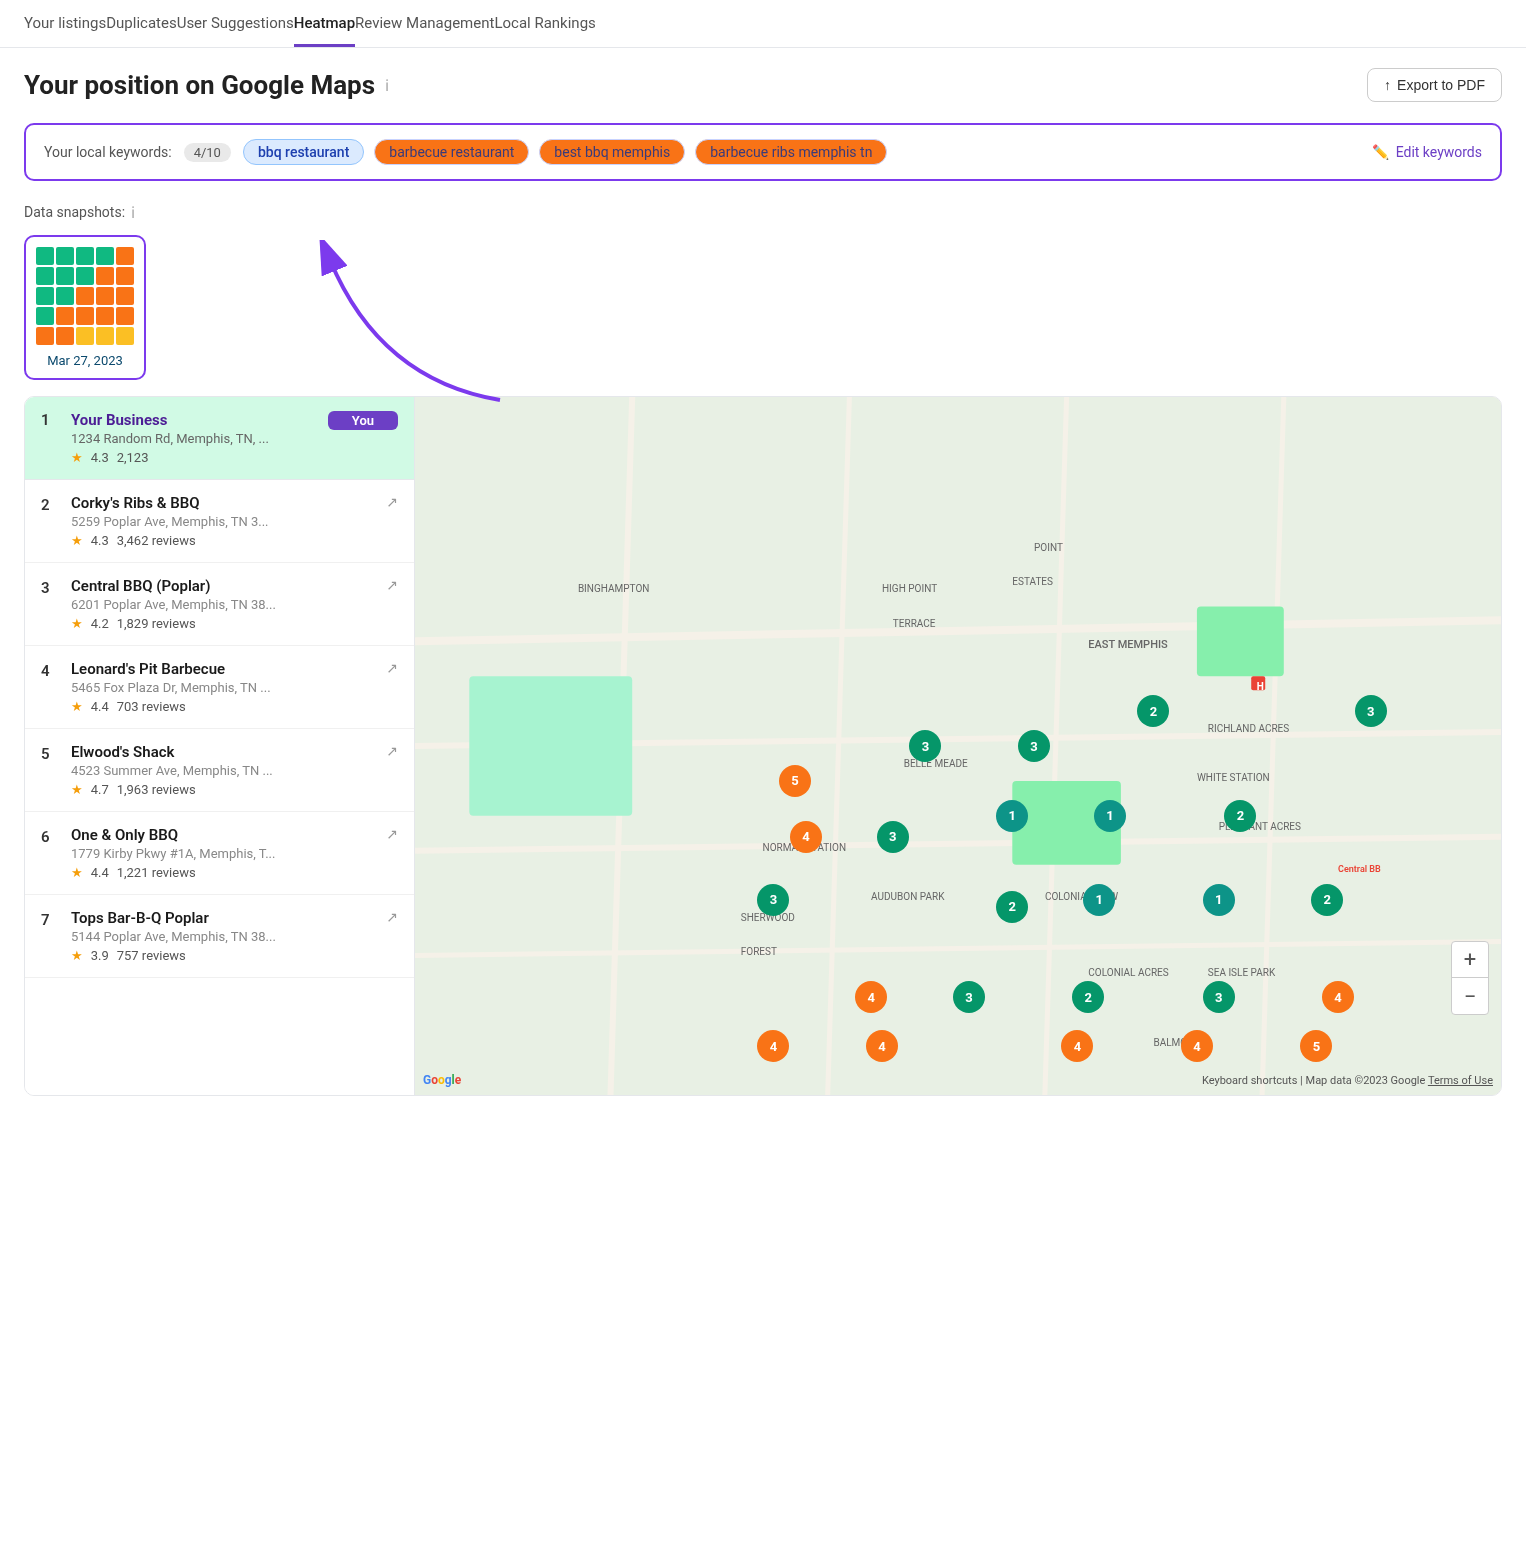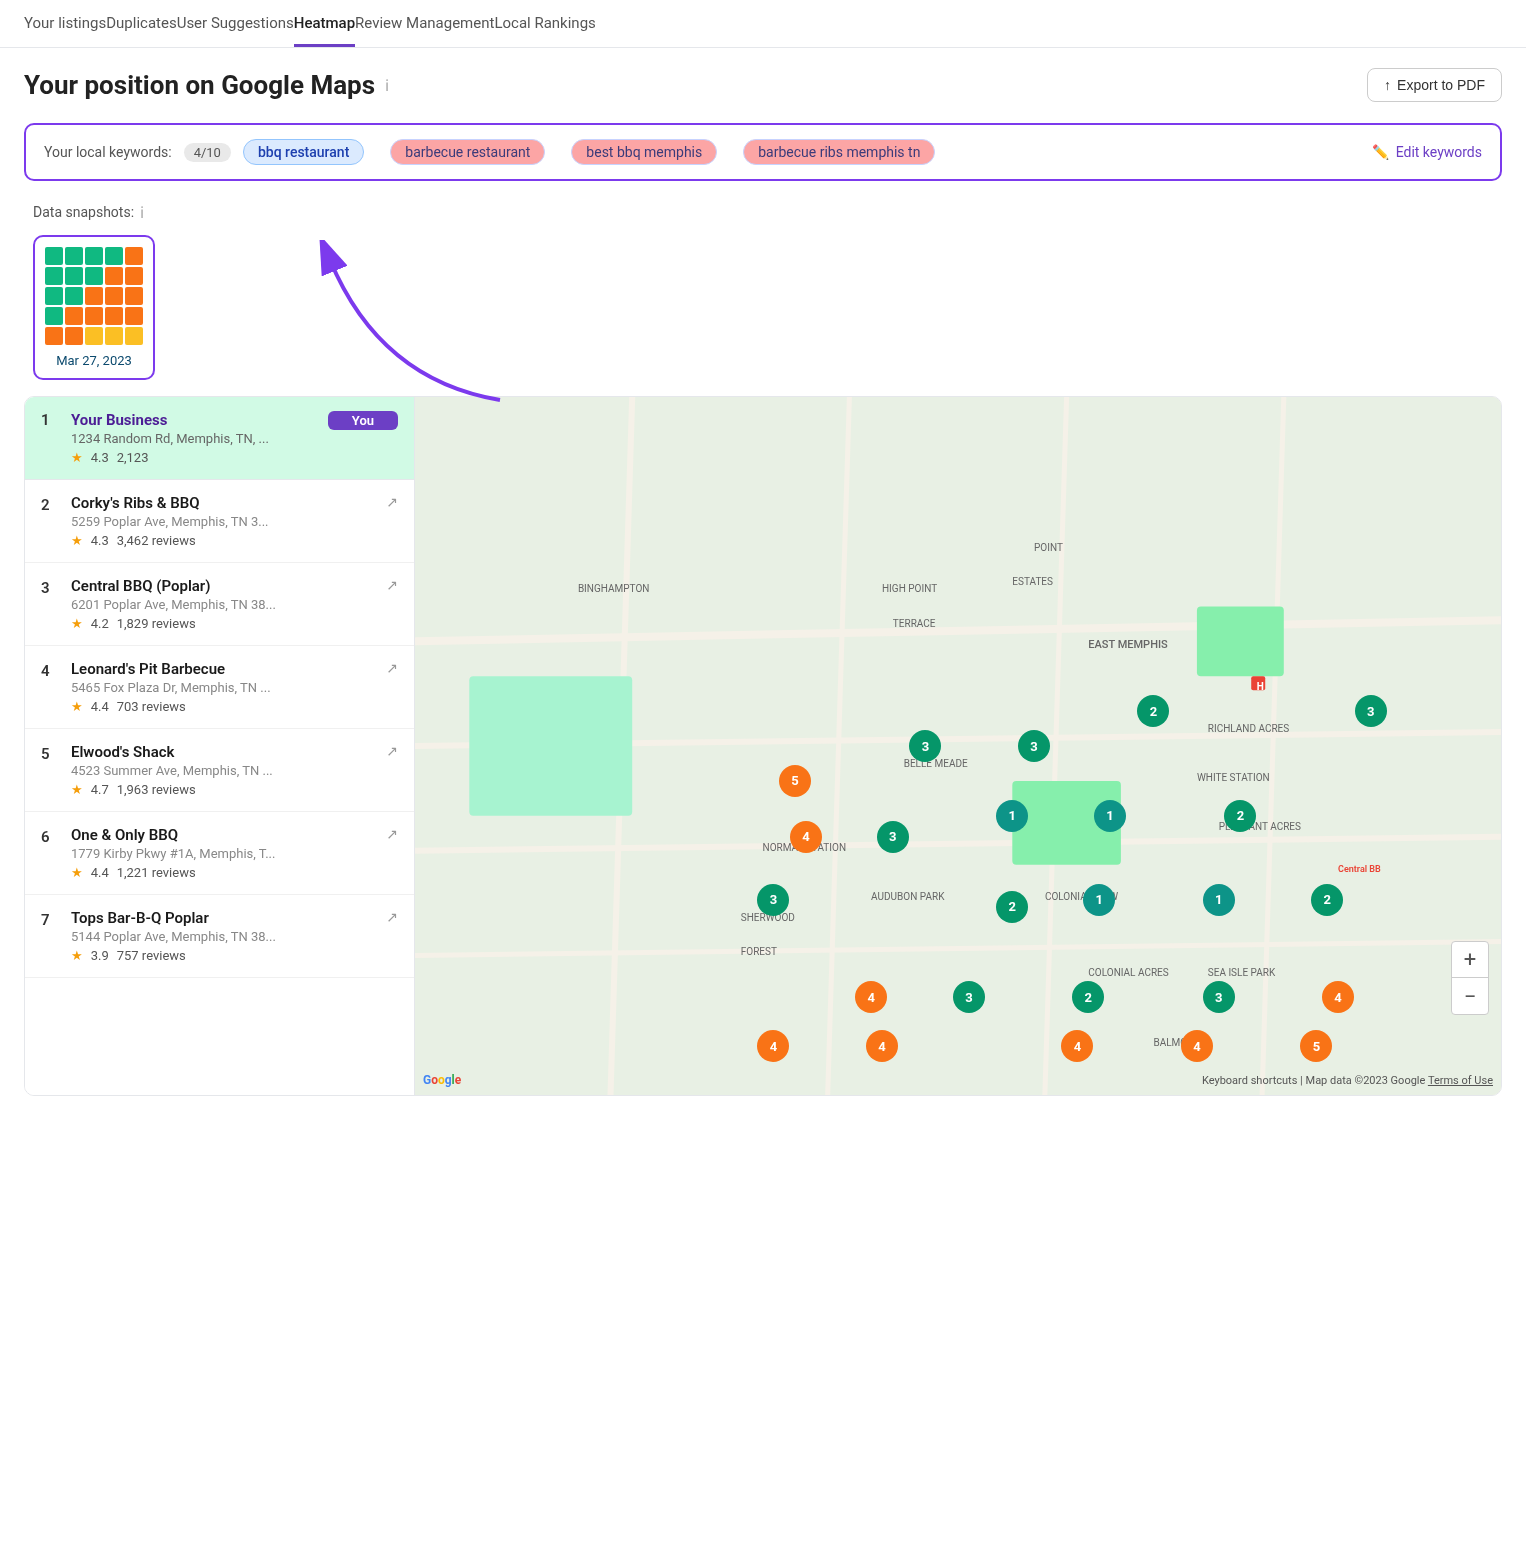--- a/index.html
+++ b/index.html
@@ -13,27 +13,27 @@
     
     .page-header { display: flex; align-items: center; justify-content: space-between; padding: 20px 24px 21px; }
     .page-title { font-size: 26px; font-weight: 700; display: flex; align-items: center; gap: 8px; }
     .info-icon { color: #aaa; font-size: 16px; cursor: pointer; }
     .export-btn { display: flex; align-items: center; gap: 6px; border: 1px solid #ccc; border-radius: 8px; padding: 8px 16px; font-size: 14px; cursor: pointer; background: #fff; color: #333; }
 
     
     .keywords-section { margin: 0 24px 20px; border: 2px solid #7c3aed; border-radius: 10px; padding: 14px 18px; background: #fff; display: flex; align-items: center; gap: 12px; position: relative; }
     .keywords-label { font-size: 14px; color: #555; white-space: nowrap; }
     .keyword-count { background: #e9e9e9; border-radius: 20px; padding: 2px 10px; font-size: 13px; color: #555; }
-    .keywords-list { display: flex; gap: 26px; flex-wrap: wrap; align-items: center; }
-    .keyword-tag { background: #fca5a5; border: 1px solid #c7d2fe; border-radius: 20px; padding: 4px 14px; font-size: 14px; color: #3b3b7a; cursor: pointer; }
+    .keywords-list { display: flex; gap: 10px; flex-wrap: wrap; align-items: center; }
+    .keyword-tag { background: #f97316; border: 1px solid #c7d2fe; border-radius: 20px; padding: 4px 14px; font-size: 14px; color: #3b3b7a; cursor: pointer; }
     .keyword-tag.active { background: #dbeafe; border-color: #93c5fd; color: #1e40af; font-weight: 500; }
     .edit-keywords-btn { margin-left: auto; display: flex; align-items: center; gap: 6px; color: #6c3fc5; font-size: 14px; cursor: pointer; white-space: nowrap; }
 
     
-    .snapshots-section { padding: 0 24px 16px; margin-left: 9px; }
+    .snapshots-section { padding: 0 24px 16px; }
     .snapshots-label { font-size: 14px; color: #555; display: flex; align-items: center; gap: 6px; margin-bottom: 12px; }
     .snapshot-card { display: inline-flex; flex-direction: column; align-items: center; border: 2px solid #7c3aed; border-radius: 10px; padding: 10px; cursor: pointer; background: #fff; }
     .snapshot-grid { display: grid; grid-template-columns: repeat(5, 18px); grid-template-rows: repeat(5, 18px); gap: 2px; margin-bottom: 8px; }
     .snapshot-date { font-size: 13px; color: #0c4a6e; }
 
     
     .main-content { display: flex; height: 700px; margin: 0 24px; border-radius: 10px; overflow: hidden; border: 1px solid #e5e7eb; }
 
     
     .listings-sidebar { width: 390px; min-width: 390px; background: #fff; overflow-y: auto; border-right: 1px solid #e5e7eb; }

